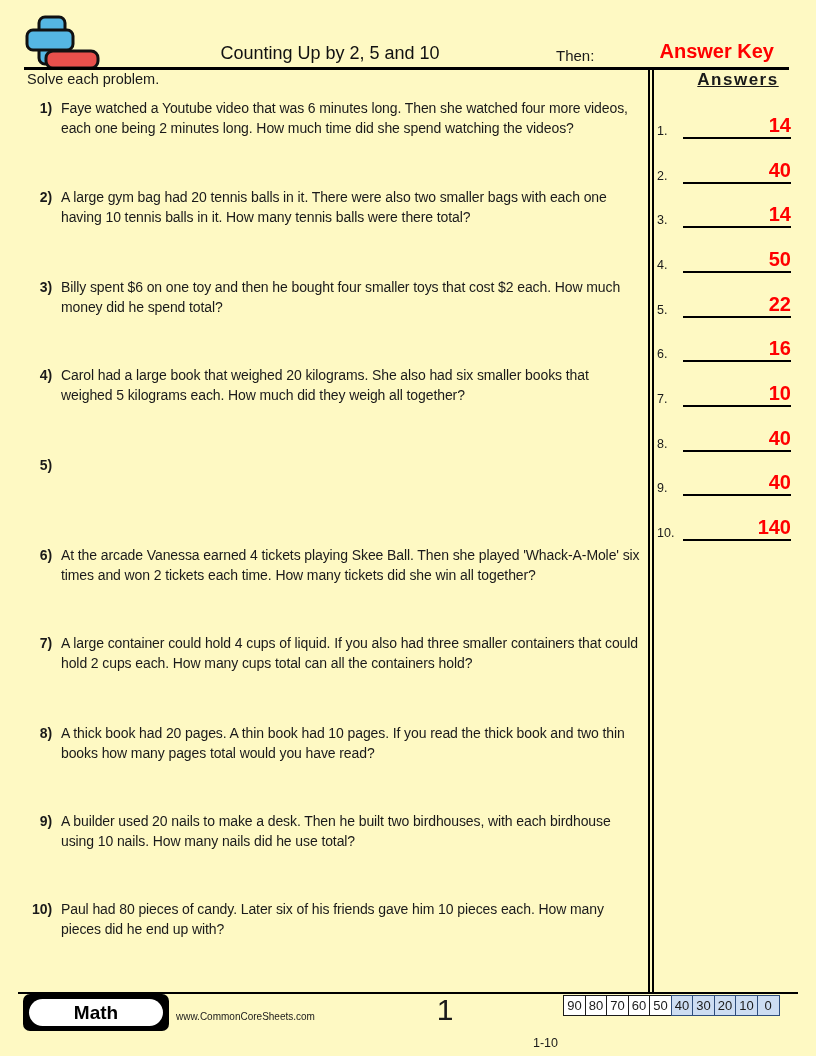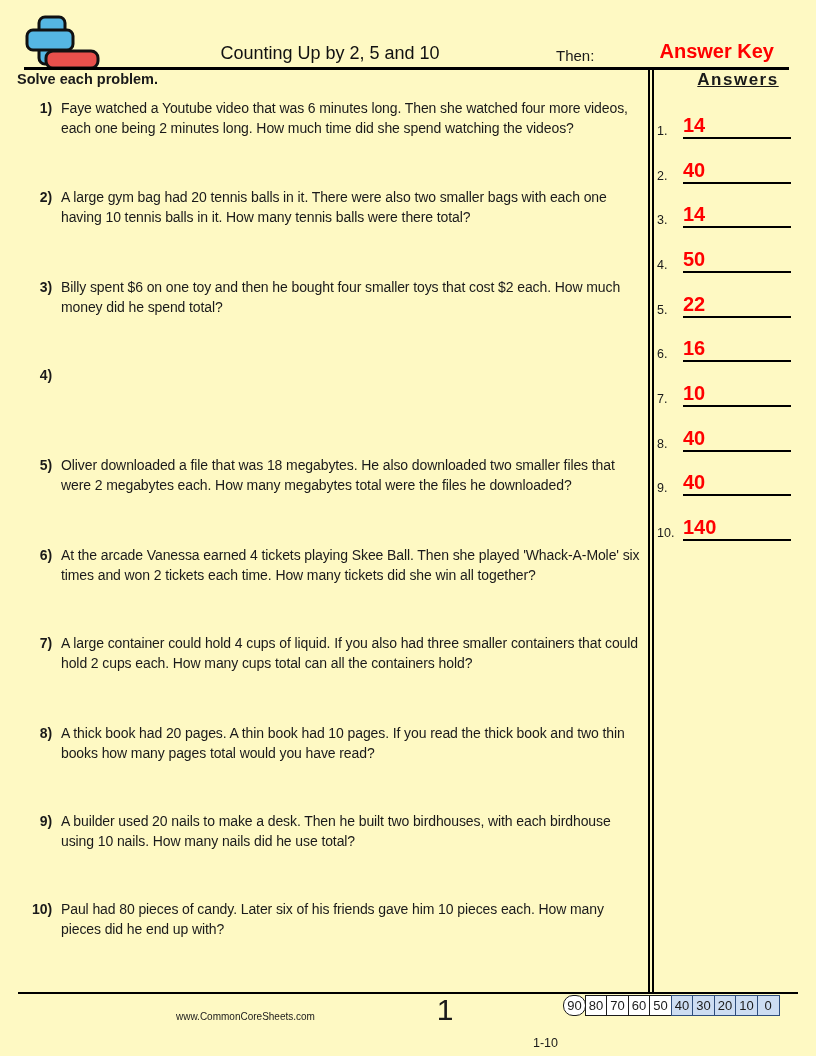--- a/index.html
+++ b/index.html
@@ -7,42 +7,42 @@
     position:relative; width:816px; height:1056px; margin:0 auto;
     background:#fef9c3; font-family:"Liberation Sans", sans-serif; color:#1a1a1a;
     overflow:hidden;
   }
   
   .logo { position:absolute; left:18px; top:8px; }
   .hdr-line { position:absolute; left:24px; top:67px; width:765px; height:3px; background:#000; }
   .title { position:absolute; left:100px; top:43px; width:460px; text-align:center; font-size:18px; color:#111; }
   .name-label { position:absolute; left:556px; top:47px; font-size:15px; }
   .answer-key { position:absolute; left:606px; top:40px; width:168px; text-align:right; font-size:20px; font-weight:bold; color:var(--answer-red,#ff0000); }
-  .instruction { position:absolute; left:17px; top:71px; font-size:14.5px; font-weight:bold; }
+  .instruction { position:absolute; left:27px; top:71px; font-size:14.5px; font-weight:normal; }
   .answers-title { position:absolute; left:683px; top:70px; width:110px; text-align:center; font-size:17px; font-weight:bold; letter-spacing:1.5px; text-decoration:underline; }
   
   .vline { position:absolute; left:648px; top:70px; width:6px; height:922px; border-left:2px solid #000; border-right:2px solid #000; box-sizing:border-box; }
   
   .problem { position:absolute; left:0; width:650px; font-size:14px; line-height:19.5px; letter-spacing:-0.1px; }
   .pnum { position:absolute; left:0; top:0; width:52px; text-align:right; font-weight:bold; }
   .ptext { margin-left:61px; width:582px; }
   
   .answer-row { position:absolute; left:656px; width:138px; height:30px; }
   .anum { position:absolute; left:1px; bottom:1px; font-size:12.5px; }
-  .aval { position:absolute; left:27px; bottom:0; width:108px; text-align:left; border-bottom:2px solid #000; font-size:20px; line-height:24px; font-weight:bold; color:var(--answer-red,#ff0000); }
+  .aval { position:absolute; left:27px; bottom:0; width:108px; text-align:right; border-bottom:2px solid #000; font-size:20px; line-height:24px; font-weight:bold; color:var(--answer-red,#ff0000); }
   
   .ftr-line { position:absolute; left:18px; top:992px; width:780px; height:2px; background:#000; }
   .math-badge { position:absolute; left:23px; top:994px; width:146px; height:37px; background:#000; border-radius:7px; }
   .math-pill { position:absolute; left:6px; top:5px; right:6px; bottom:5px; background:#fff; border-radius:14px; display:flex; align-items:center; justify-content:center; font-size:19px; font-weight:bold; color:#000; }
   .website { position:absolute; left:176px; top:1011px; font-size:10px; }
   .page-num { position:absolute; left:420px; top:993px; width:50px; text-align:center; font-size:30px; }
   .range-label { position:absolute; left:514px; top:1036px; width:44px; text-align:right; font-size:12.5px; }
   .score-table { position:absolute; left:563px; top:995px; display:flex; }
   .score-cell { width:21px; height:19px; border:1.5px solid #1b1b1b; margin-left:-1.5px; display:flex; align-items:center; justify-content:center; font-size:13px; background:#fff; }
-  .score-cell:first-child { margin-left:0;border-radius:10px; }
+  .score-cell:first-child { margin-left:0; }
   .score-cell.hl { background:var(--score-highlight,#cdddf2); border-color:#2e4d7b; }
   .logo-blue { fill:var(--logo-blue,#55b6e3); }
   .logo-red { fill:var(--logo-red,#e8504c); }
 </style>
 </head>
 <body>
 
 <div class="page">
 
   <div class="logo">
@@ -68,24 +68,24 @@
   <div class="problem" style="top:188px">
       <span class="pnum">2)</span>
       <div class="ptext">A large gym bag had 20 tennis balls in it. There were also two smaller bags with each one having 10 tennis balls in it. How many tennis balls were there total?</div>
     </div>
   <div class="problem" style="top:278px">
       <span class="pnum">3)</span>
       <div class="ptext">Billy spent $6 on one toy and then he bought four smaller toys that cost $2 each. How much money did he spend total?</div>
     </div>
   <div class="problem" style="top:366px">
       <span class="pnum">4)</span>
+      <div class="ptext">Carol had a large book that weighed 20 kilograms. She also had six smaller books that weighed 5 kilograms each. How much did they weigh all together?</div>
     </div>
   <div class="problem" style="top:456px">
       <span class="pnum">5)</span>
-      <div class="ptext">Oliver downloaded a file that was 18 megabytes. He also downloaded two smaller files that were 2 megabytes each. How many megabytes total were the files he downloaded?</div>
     </div>
   <div class="problem" style="top:546px">
       <span class="pnum">6)</span>
       <div class="ptext">At the arcade Vanessa earned 4 tickets playing Skee Ball. Then she played 'Whack-A-Mole' six times and won 2 tickets each time. How many tickets did she win all together?</div>
     </div>
   <div class="problem" style="top:634px">
       <span class="pnum">7)</span>
       <div class="ptext">A large container could hold 4 cups of liquid. If you also had three smaller containers that could hold 2 cups each. How many cups total can all the containers hold?</div>
     </div>
   <div class="problem" style="top:724px">
@@ -136,20 +136,23 @@
   <div class="answer-row" style="top:466px">
       <span class="anum">9.</span>
       <div class="aval">40</div>
     </div>
   <div class="answer-row" style="top:511px">
       <span class="anum">10.</span>
       <div class="aval">140</div>
     </div>
 
   <div class="ftr-line"></div>
+  <div class="math-badge">
+    <div class="math-pill">Math</div>
+  </div>
   <div class="website">www.CommonCoreSheets.com</div>
   <div class="page-num">1</div>
   <div class="range-label">1-10</div>
   <div class="score-table">
     <div class="score-cell">90</div>
     <div class="score-cell">80</div>
     <div class="score-cell">70</div>
     <div class="score-cell">60</div>
     <div class="score-cell">50</div>
     <div class="score-cell hl">40</div>

